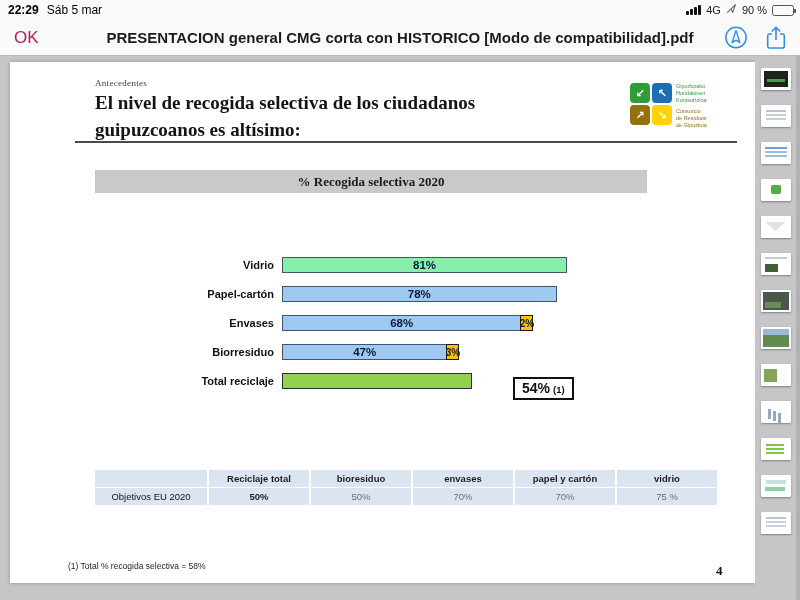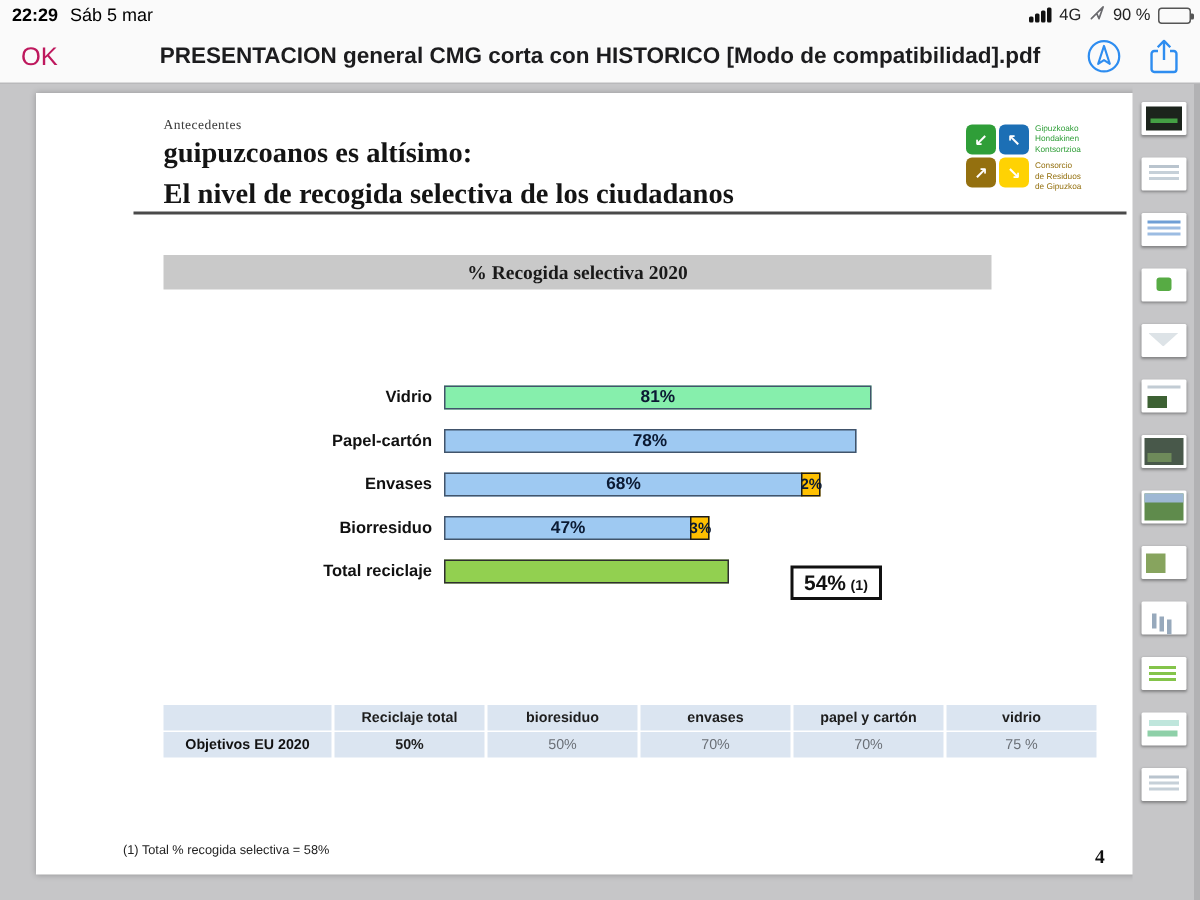--- a/index.html
+++ b/index.html
@@ -43,21 +43,20 @@
     padding:0 90px; white-space:nowrap; overflow:hidden; text-overflow:ellipsis;
   }
   .nav-actions { position:absolute; right:12px; display:flex; gap:16px; align-items:center; }
   .nav-icon { width:24px; height:26px; display:flex; align-items:center; justify-content:center; cursor:pointer; }
 
   
   .page {
     position:absolute; left:10px; top:62px; width:745px; height:521px;
     background:#ffffff; box-shadow:0 0 4px rgba(0,0,0,.25);
     font-family:"Liberation Serif", serif;
-    margin-left:14px;
   }
   .eyebrow { position:absolute; left:85px; top:16px; font-size:9px; color:#3a3a3a; letter-spacing:.3px; }
   .slide-title {
     position:absolute; left:85px; top:27px; width:520px;
     font-size:19px; line-height:27px; font-weight:700; color:#141414;
   }
   .title-rule { position:absolute; left:65px; top:79px; width:662px; height:2px; background:#4a4a4a; }
 
   
   .logo { position:absolute; left:620px; top:21px; display:flex; gap:4px; }
@@ -107,21 +106,21 @@
 
   
   .obj-table {
     position:absolute; left:85px; top:408px; width:612px;
     display:grid; grid-template-columns:112px repeat(5,100px);
     grid-auto-rows:17px; gap:1px 2px; background:#fff;
     font-family:"Liberation Sans",sans-serif; font-size:9.5px;
   }
   .obj-table .cell { background:#dbe5f1; display:flex; align-items:center; justify-content:center; }
   .obj-table .hdr { font-weight:700; color:#1d1d1d;text-align:center; }
-  .obj-table .rowhdr { font-weight:700; color:#111; }
+  .obj-table .rowhdr { font-weight:400; color:#111; }
   .obj-table .val { color:#6a6f76; }
   .obj-table .val.bold { font-weight:700; color:#1d1d1d; }
 
   .footnote { position:absolute; left:58px; top:499px; font-family:"Liberation Sans",sans-serif; font-size:8.5px; color:#222; }
   .page-num { position:absolute; left:706px; top:501px; font-size:13px; font-weight:600; color:#111; }
 
   
   .sidebar { position:absolute; left:755px; top:56px; width:45px; height:544px; background:#c6c6c8; }
   .scroll-track { position:absolute; right:0; top:0; width:4px; height:544px; background:#b2b2b4; }
   .thumbs { position:absolute; left:0; top:12px; width:41px; display:flex; flex-direction:column; align-items:center; }
@@ -203,22 +202,22 @@
         <line x1="11" y1="2.5" x2="11" y2="15" stroke="#2e8df0" stroke-width="1.6"></line>
         <path d="M6.8 6.5 L11 2.3 L15.2 6.5" fill="none" stroke="#2e8df0" stroke-width="1.6" stroke-linejoin="round"></path>
       </svg>
     </span>
   </div>
 </div>
 
 <div class="page">
   <div class="eyebrow">Antecedentes</div>
   <div class="slide-title">
+    <div>El nivel de recogida selectiva de los ciudadanos</div>
     <div>guipuzcoanos es altísimo:</div>
-    <div>El nivel de recogida selectiva de los ciudadanos</div>
   </div>
   <div class="title-rule"></div>
 
   <div class="logo">
     <div class="logo-grid">
       <div class="q q1">↙</div>
       <div class="q q2">↖</div>
       <div class="q q3">↗</div>
       <div class="q q4">↘</div>
     </div>

